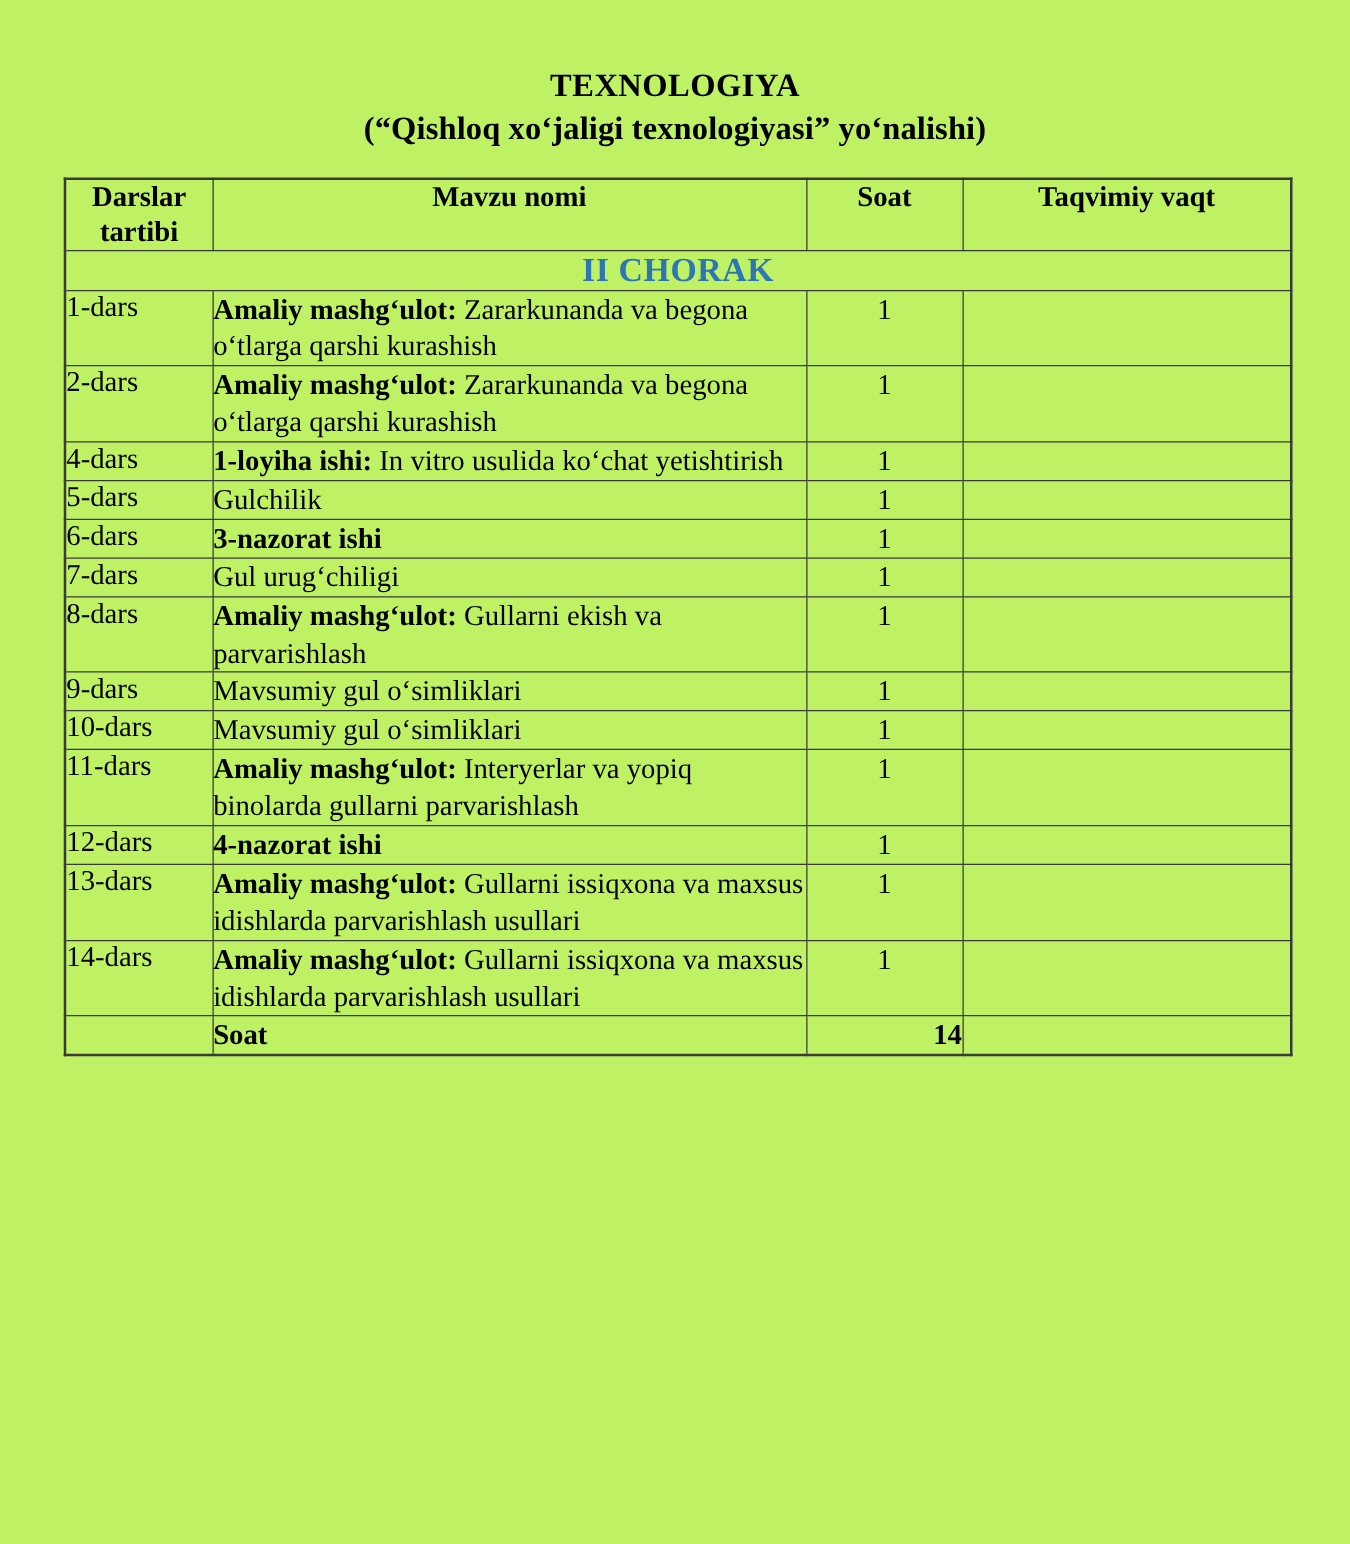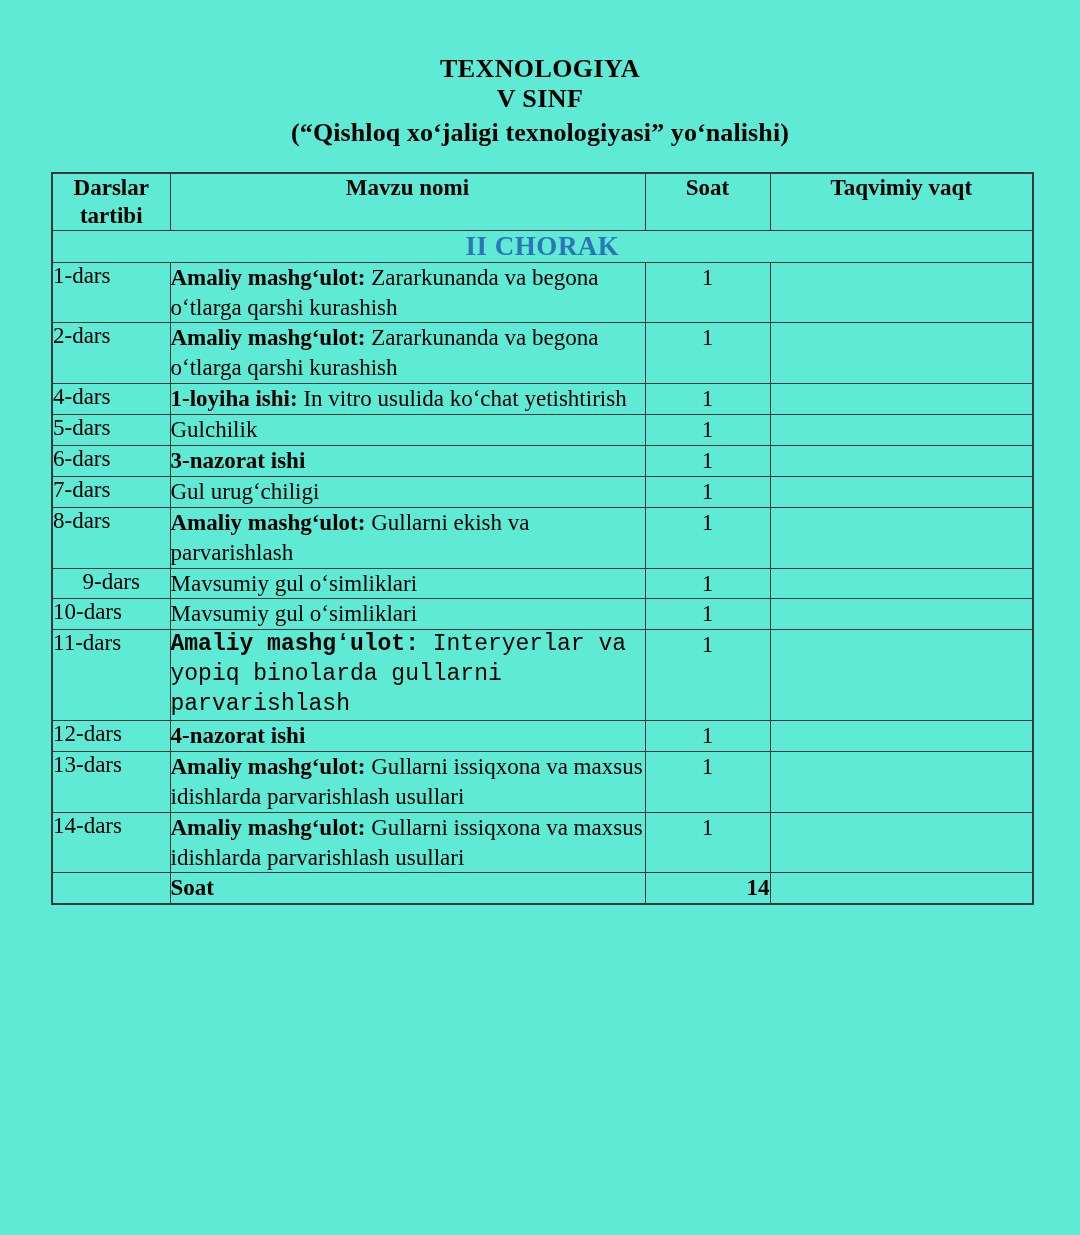--- a/index.html
+++ b/index.html
@@ -11,21 +11,21 @@
     width: 1080px;
     height: 1235px;
     font-family: "Liberation Serif", "DejaVu Serif", serif;
     color: #000000;
     overflow: hidden;
   }
   .page {
     position: relative;
     width: 1080px;
     height: 1235px;
-    background: #5eead4;
+    background: #bef264;
     box-sizing: border-box;
   }
 
   
   .title-block {
     padding-top: 54px;
     text-align: center;
     line-height: 1.16;
   }
   .title-line-1,
@@ -124,21 +124,20 @@
     vertical-align: middle;
   }
 </style>
 </head>
 <body>
 
 <div class="page">
 
   <div class="title-block">
     <div class="title-line-1">TEXNOLOGIYA</div>
-    <div class="title-line-2">V SINF</div>
     <div class="title-line-3">(“Qishloq xoʻjaligi texnologiyasi” yoʻnalishi)</div>
   </div>
 
   <div class="table-wrap">
     <table class="plan" style="border-color: rgb(58, 58, 58);">
       <colgroup>
         <col class="c-order">
         <col class="c-topic">
         <col class="c-hours">
         <col class="c-time">
@@ -192,34 +191,34 @@
             <td class="hours-cell" style="border-color: rgb(58, 58, 58);">1</td>
             <td class="time-cell" style="border-color: rgb(58, 58, 58);"></td>
           </tr>
           <tr>
             <td class="order-cell" style="border-color: rgb(58, 58, 58);">8-dars</td>
             <td class="topic-cell" style="border-color: rgb(58, 58, 58); margin-left: 20px;"><b>Amaliy mashgʻulot:</b><span> Gullarni ekish va parvarishlash</span></td>
             <td class="hours-cell" style="border-color: rgb(58, 58, 58);">1</td>
             <td class="time-cell" style="border-color: rgb(58, 58, 58);"></td>
           </tr>
           <tr>
-            <td class="order-cell" style="border-color: rgb(58, 58, 58); text-align: center;">9-dars</td>
+            <td class="order-cell" style="border-color: rgb(58, 58, 58);">9-dars</td>
             <td class="topic-cell" style="border-color: rgb(58, 58, 58);"><b></b><span>Mavsumiy gul oʻsimliklari</span></td>
             <td class="hours-cell" style="border-color: rgb(58, 58, 58);">1</td>
             <td class="time-cell" style="border-color: rgb(58, 58, 58);"></td>
           </tr>
           <tr>
             <td class="order-cell" style="border-color: rgb(58, 58, 58);">10-dars</td>
             <td class="topic-cell" style="border-color: rgb(58, 58, 58);"><b></b><span>Mavsumiy gul oʻsimliklari</span></td>
             <td class="hours-cell" style="border-color: rgb(58, 58, 58);">1</td>
             <td class="time-cell" style="border-color: rgb(58, 58, 58);"></td>
           </tr>
           <tr>
             <td class="order-cell" style="border-color: rgb(58, 58, 58);">11-dars</td>
-            <td class="topic-cell" style="border-color: rgb(58, 58, 58); font-family: Liberation Mono, monospace;"><b>Amaliy mashgʻulot:</b><span> Interyerlar va yopiq binolarda gullarni parvarishlash</span></td>
+            <td class="topic-cell" style="border-color: rgb(58, 58, 58);"><b>Amaliy mashgʻulot:</b><span> Interyerlar va yopiq binolarda gullarni parvarishlash</span></td>
             <td class="hours-cell" style="border-color: rgb(58, 58, 58);">1</td>
             <td class="time-cell" style="border-color: rgb(58, 58, 58);"></td>
           </tr>
           <tr>
             <td class="order-cell" style="border-color: rgb(58, 58, 58);">12-dars</td>
             <td class="topic-cell" style="border-color: rgb(58, 58, 58);"><b>4-nazorat ishi</b><span></span></td>
             <td class="hours-cell" style="border-color: rgb(58, 58, 58);">1</td>
             <td class="time-cell" style="border-color: rgb(58, 58, 58);"></td>
           </tr>
           <tr>

